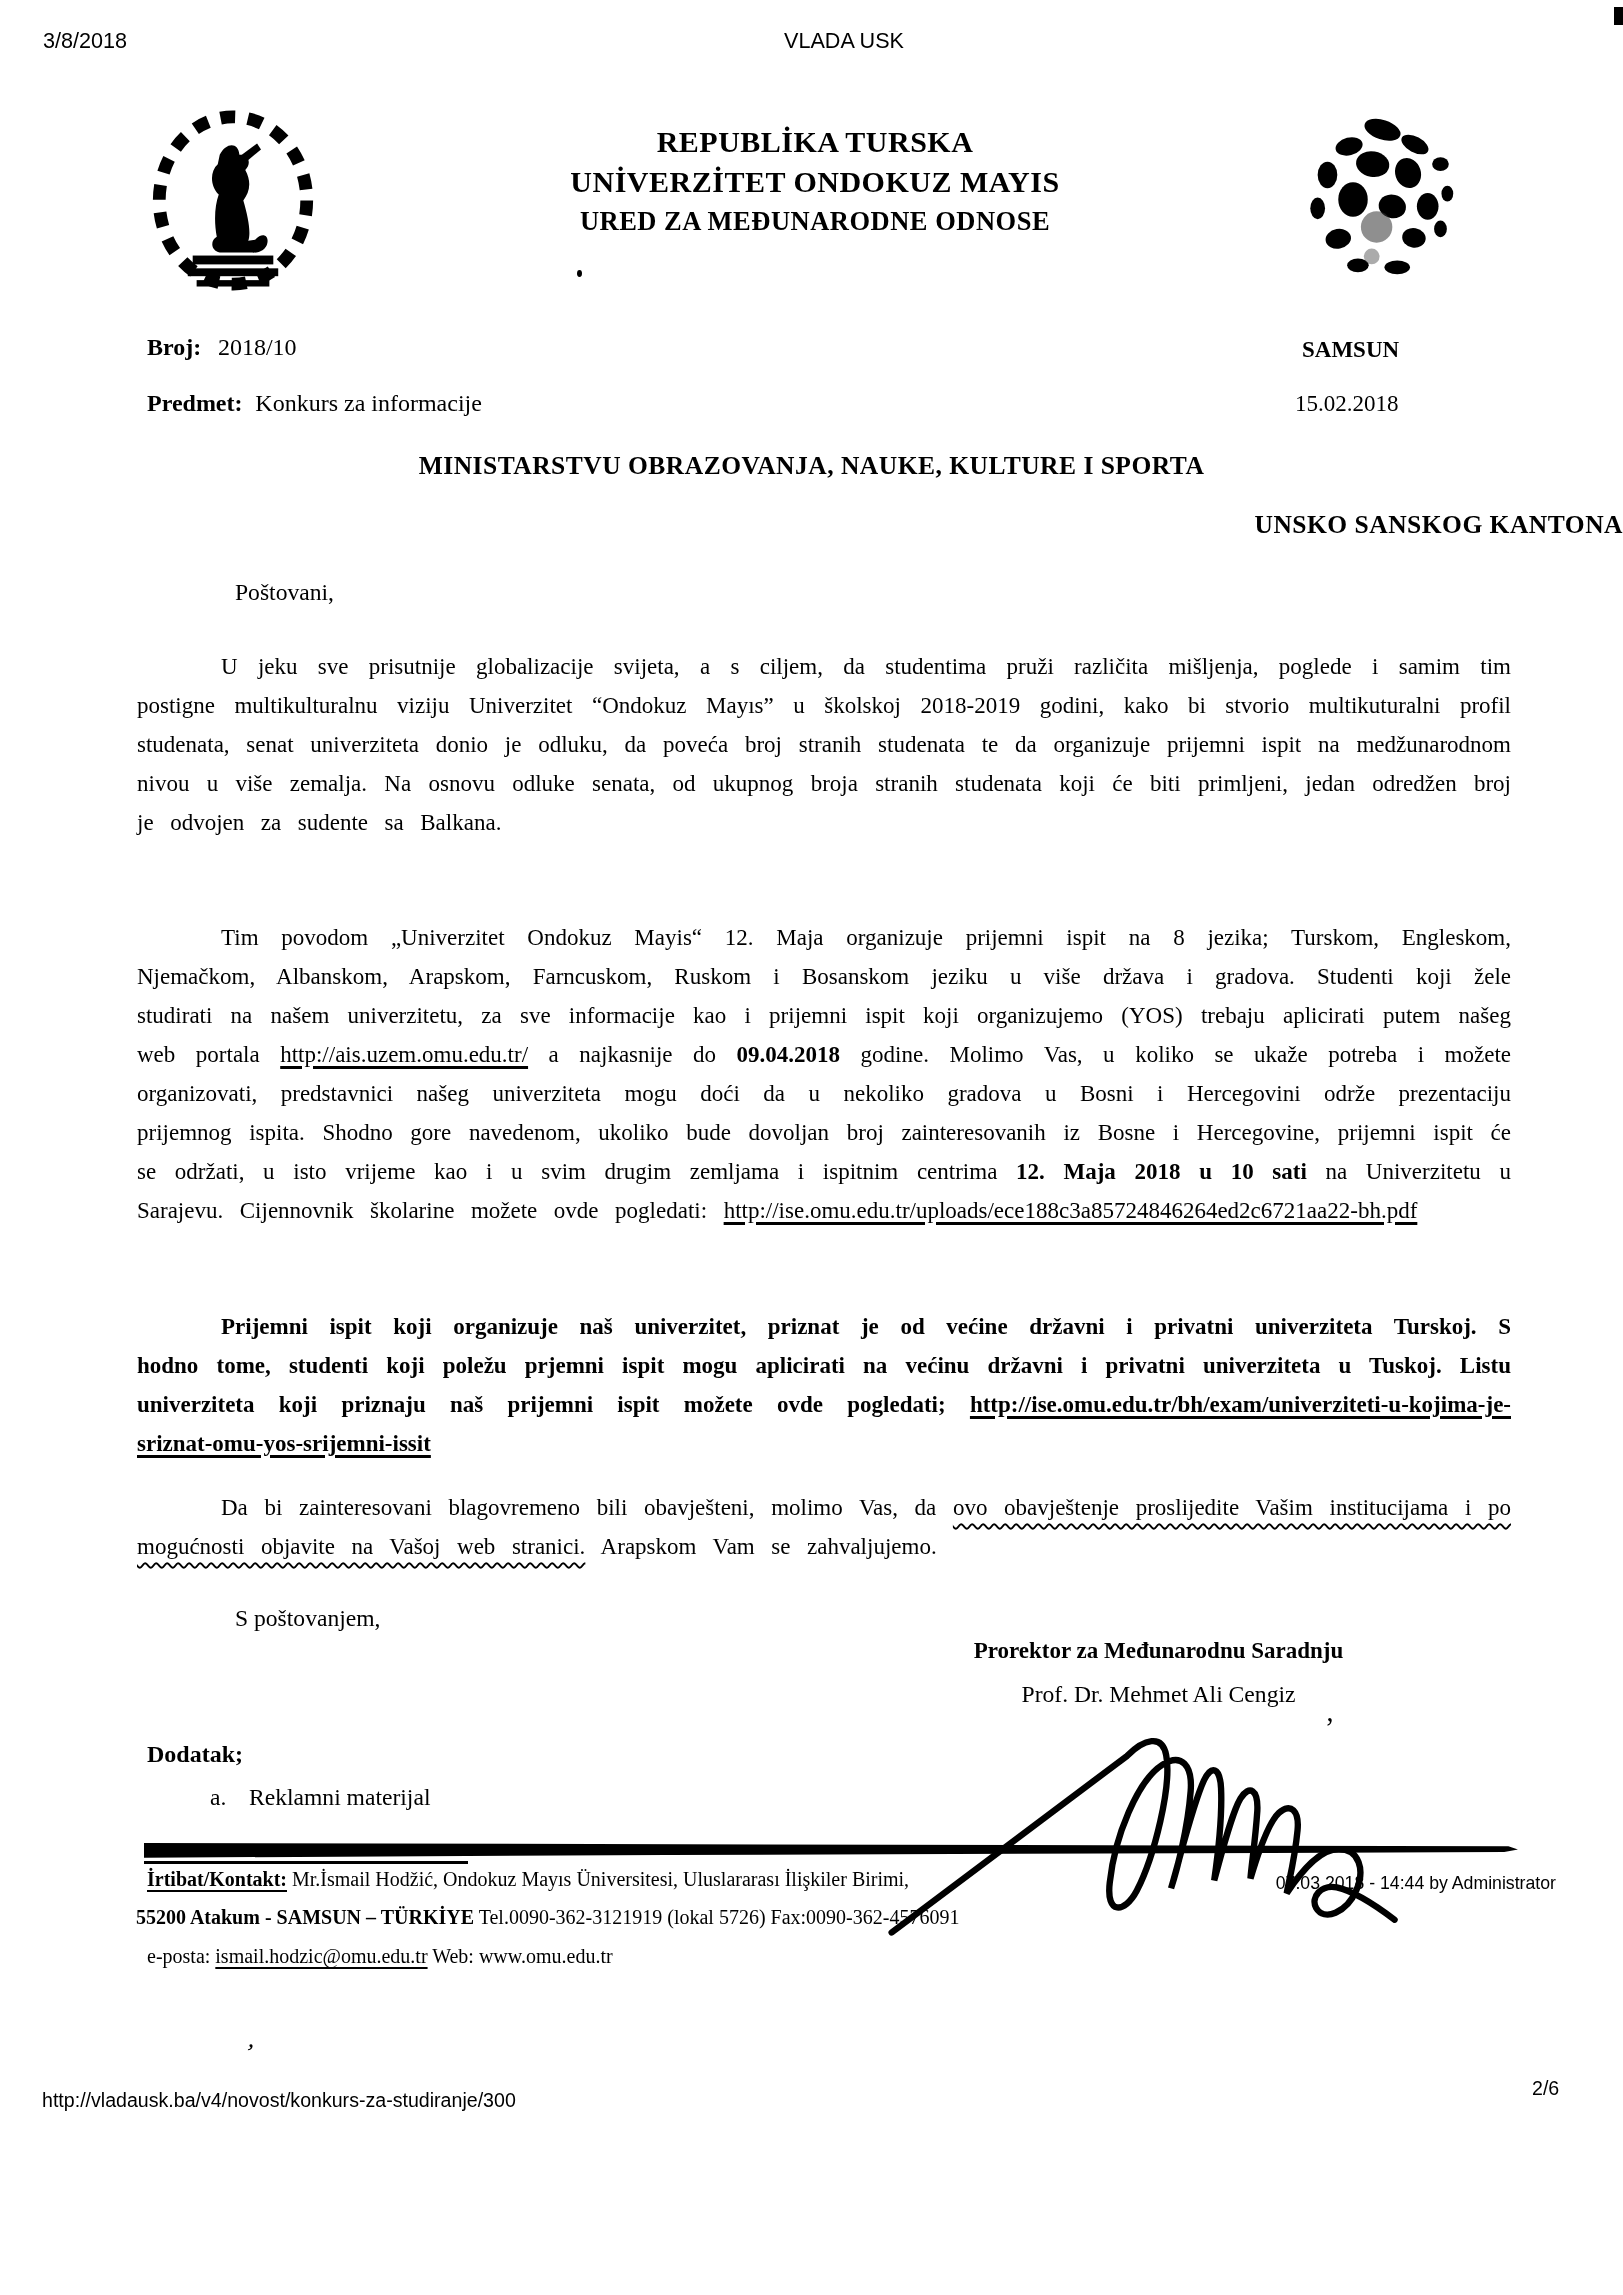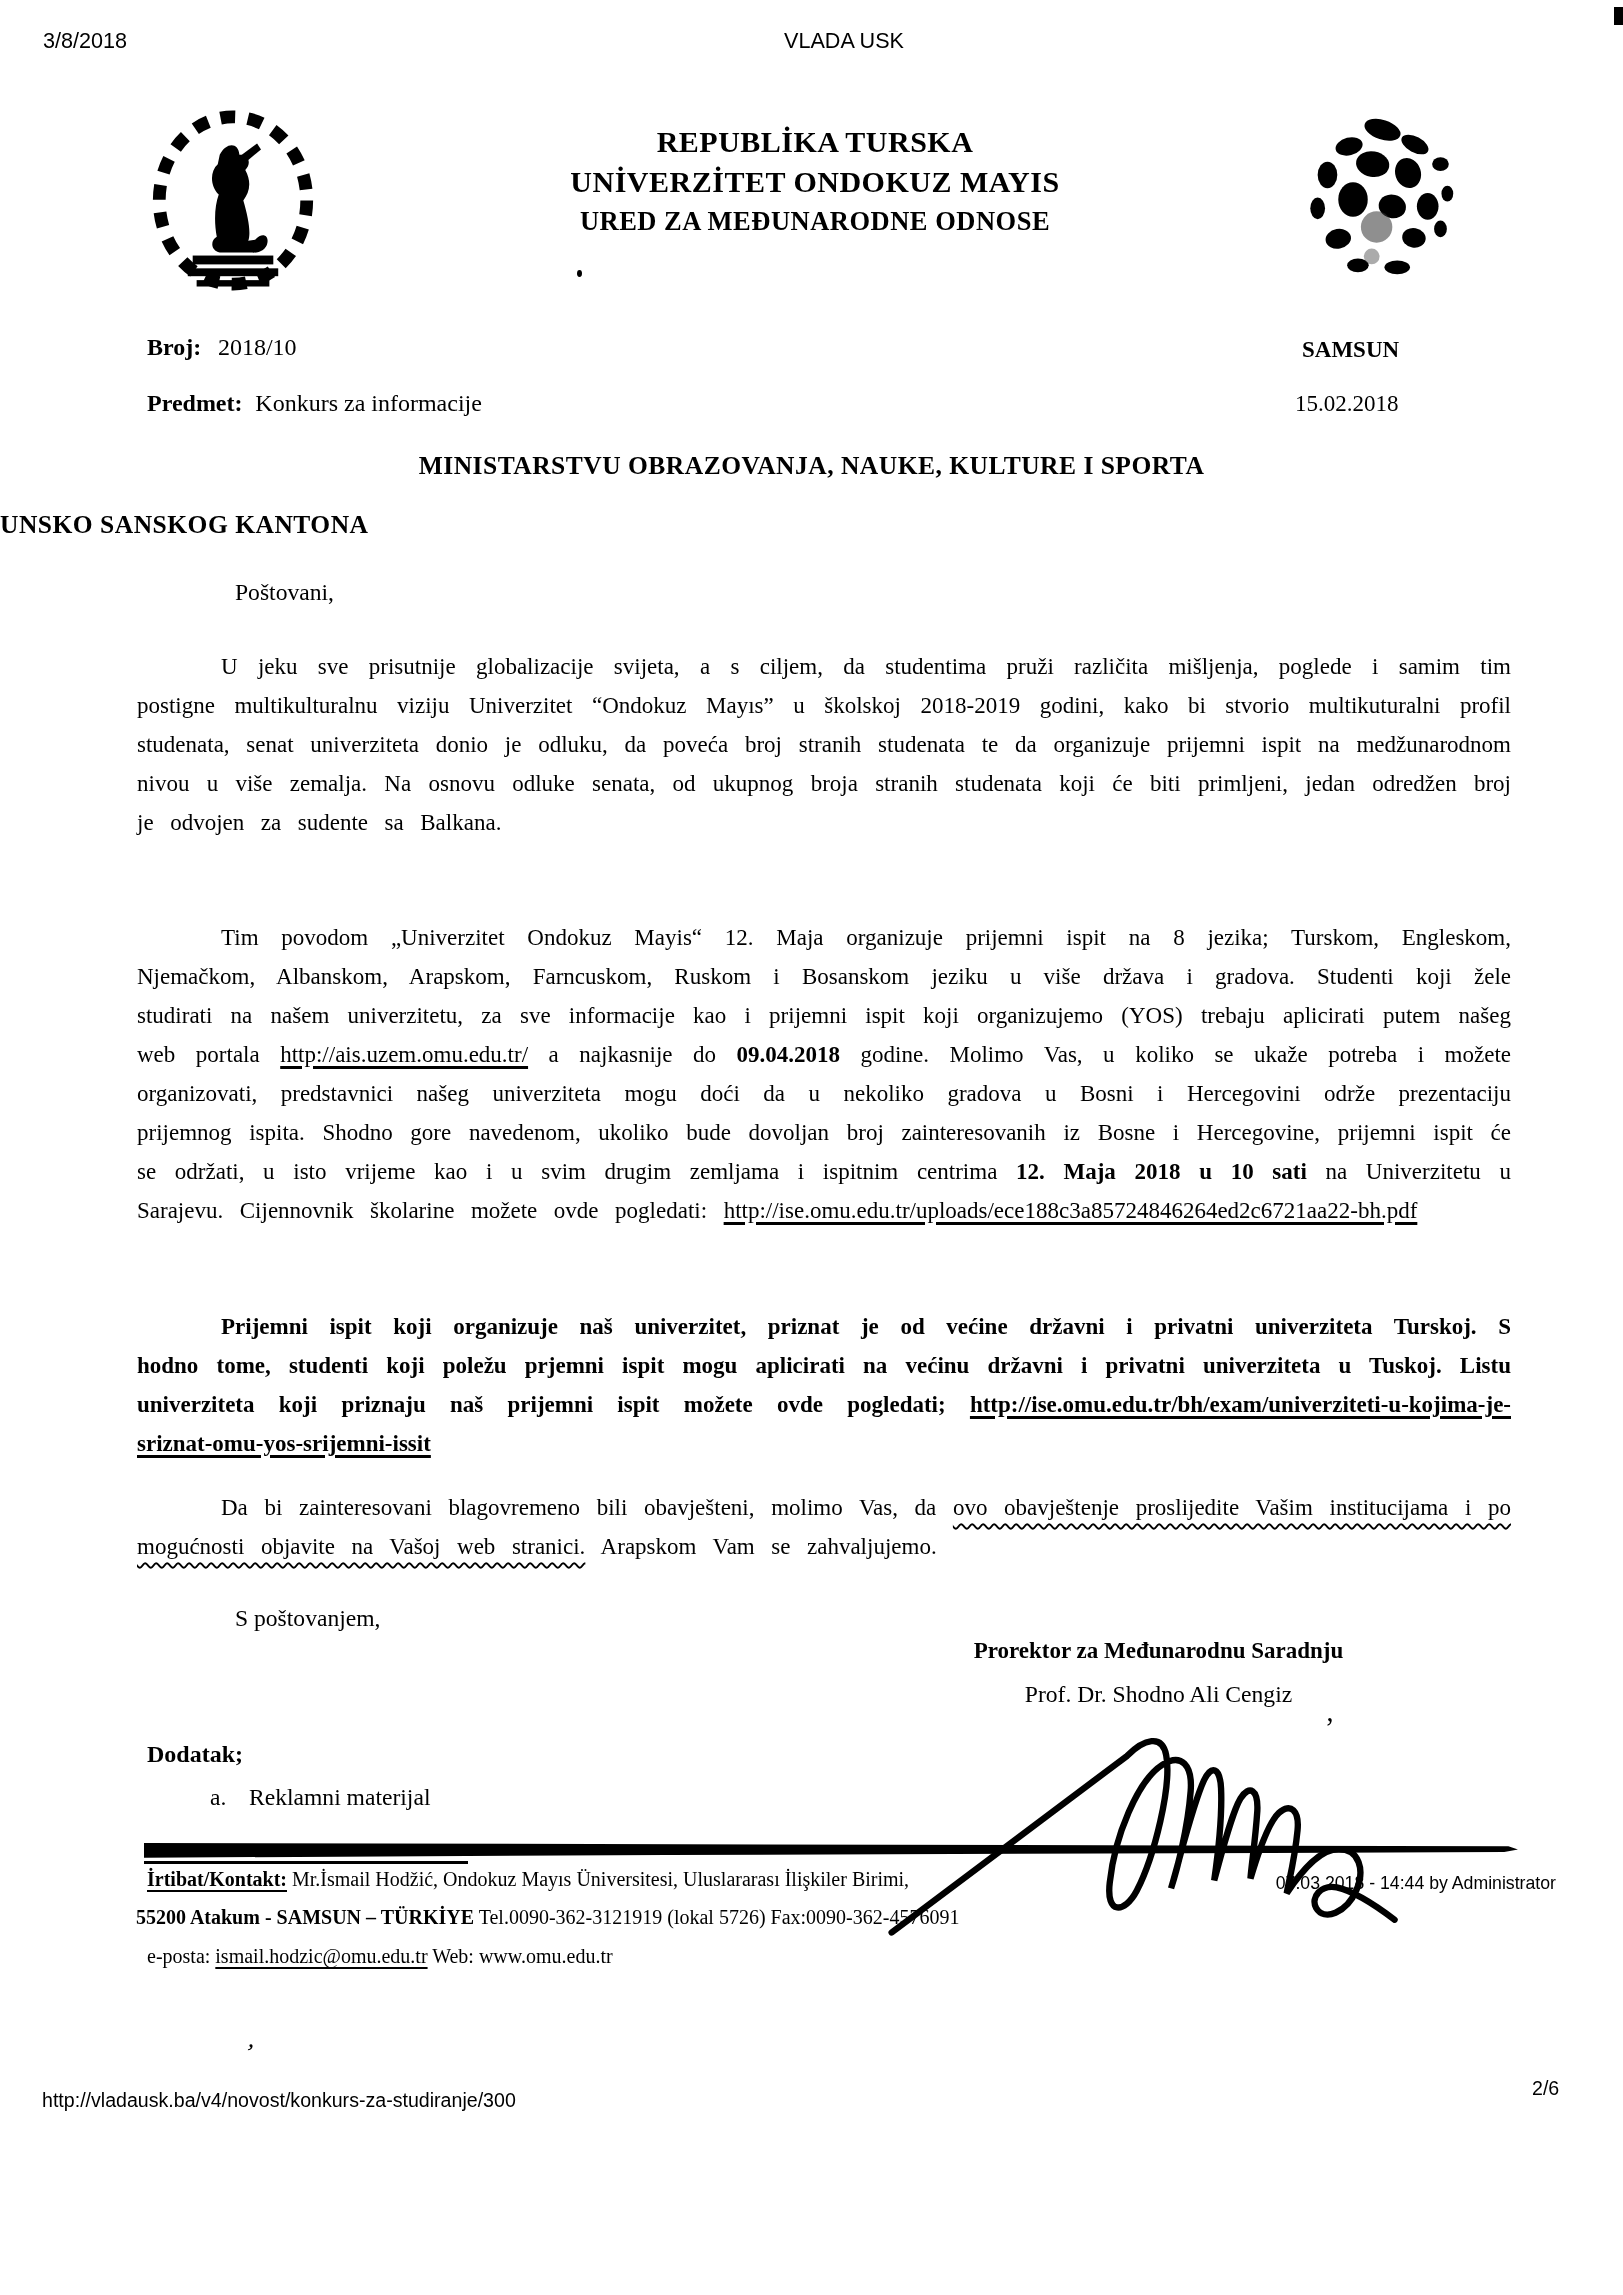--- a/index.html
+++ b/index.html
@@ -29,21 +29,21 @@
 
   
   .broj{left:147px;top:334px;font-size:24px;}
   .broj .val{margin-left:16.7px;}
   .samsun{left:1302px;top:337px;font-size:23px;font-weight:bold;}
   .predmet{left:147px;top:390px;font-size:24px;}
   .predmet .val{margin-left:12.8px;}
   .dateline{left:1295px;top:391px;font-size:23px;}
 
   .title1{left:0;width:1623px;top:451px;font-size:25.5px;font-weight:bold;text-align:center;letter-spacing:0.5px;}
-  .title2{left:0;width:1623px;top:510px;font-size:25.5px;font-weight:bold;text-align:left;letter-spacing:0.5px;}
+  .title2{left:0;width:1623px;top:510px;font-size:25.5px;font-weight:bold;text-align:right;letter-spacing:0.5px;}
 
   .salutation{left:235px;top:579px;font-size:23.6px;}
 
   .para{
     position:absolute;left:137px;width:1374px;margin:0;
     text-align:justify;text-indent:84px;
     font-size:23px;line-height:39px;word-spacing:10.8px;
   }
   #p1{top:647px;}
   #p2{top:918px;}
@@ -145,21 +145,21 @@
 
 <p class="para" id="p2"><span>Tim povodom „Univerzitet Ondokuz Mayis“ 12. Maja organizuje prijemni ispit na 8 jezika; Turskom, Engleskom, Njemačkom, Albanskom, Arapskom, Farncuskom, Ruskom i Bosanskom jeziku u više država i gradova. Studenti koji žele studirati na našem univerzitetu, za sve informacije kao i prijemni ispit koji organizujemo (YOS) trebaju aplicirati putem našeg web portala </span><span class="lnk">http://ais.uzem.omu.edu.tr/</span><span> a najkasnije do </span><span class="b">09.04.2018</span><span> godine. Molimo Vas, u koliko se ukaže potreba i možete organizovati, predstavnici našeg univerziteta mogu doći da u nekoliko gradova u Bosni i Hercegovini održe prezentaciju prijemnog ispita. Shodno gore navedenom, ukoliko bude dovoljan broj zainteresovanih iz Bosne i Hercegovine, prijemni ispit će se održati, u isto vrijeme kao i u svim drugim zemljama i ispitnim centrima </span><span class="b">12. Maja 2018 u 10 sati</span><span> na Univerzitetu u Sarajevu. Cijennovnik školarine možete ovde pogledati: </span><span class="lnk">http://ise.omu.edu.tr/uploads/ece188c3a85724846264ed2c6721aa22-bh.pdf</span></p>
 
 <p class="para" id="p3"><span>Prijemni ispit koji organizuje naš univerzitet, priznat je od većine državni i privatni univerziteta Turskoj. S hodno tome, studenti koji poležu prjemni ispit mogu aplicirati na većinu državni i privatni univerziteta u Tuskoj. Listu univerziteta koji priznaju naš prijemni ispit možete ovde pogledati; </span><span class="lnk">http://ise.omu.edu.tr/bh/exam/univerziteti-u-kojima-je-sriznat-omu-yos-srijemni-issit</span></p>
 
 <p class="para" id="p4"><span>Da bi zainteresovani blagovremeno bili obavješteni, molimo Vas, da </span><span class="wavy">ovo obavještenje proslijedite</span><span class="wavy"> Vašim institucijama i po mogućnosti objavite na Vašoj web stranici.</span><span> Arapskom Vam se zahvaljujemo.</span></p>
 
 <div class="abs closing">S poštovanjem,</div>
 
 <div class="abs sig-title">Prorektor za Međunarodnu Saradnju</div>
-<div class="abs sig-name">Prof. Dr. Shodno Ali Cengiz</div>
+<div class="abs sig-name">Prof. Dr. Mehmet Ali Cengiz</div>
 <div class="abs sig-tick">’</div>
 <span class="abs signature">
   <svg width="623" height="250" viewBox="0 0 1270 510">
     <path d="M 60 460 L 540 100
       C 575 65 612 55 620 98
       C 632 160 596 305 560 375
       C 535 422 497 424 505 358
       C 515 264 562 150 612 118
       C 652 92 674 120 670 172
       C 664 250 642 332 630 370

